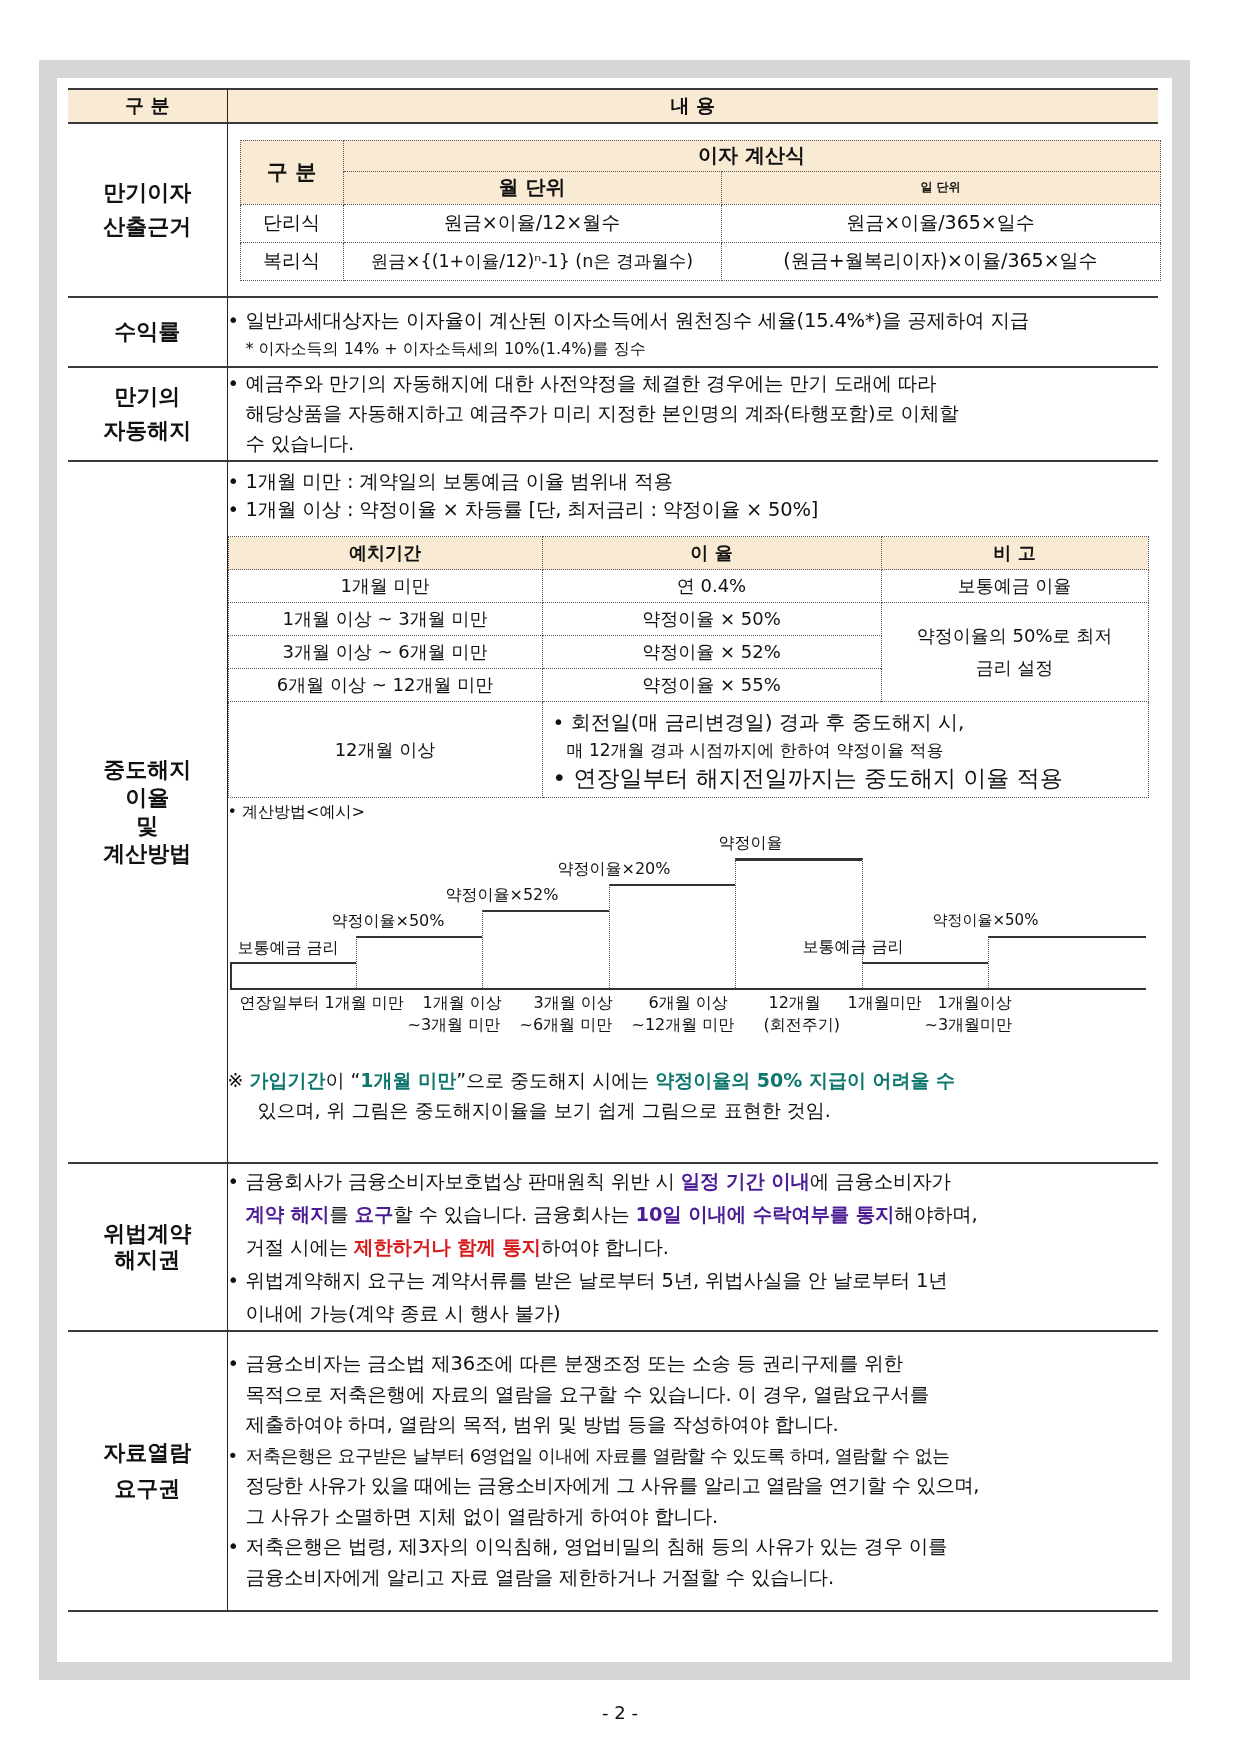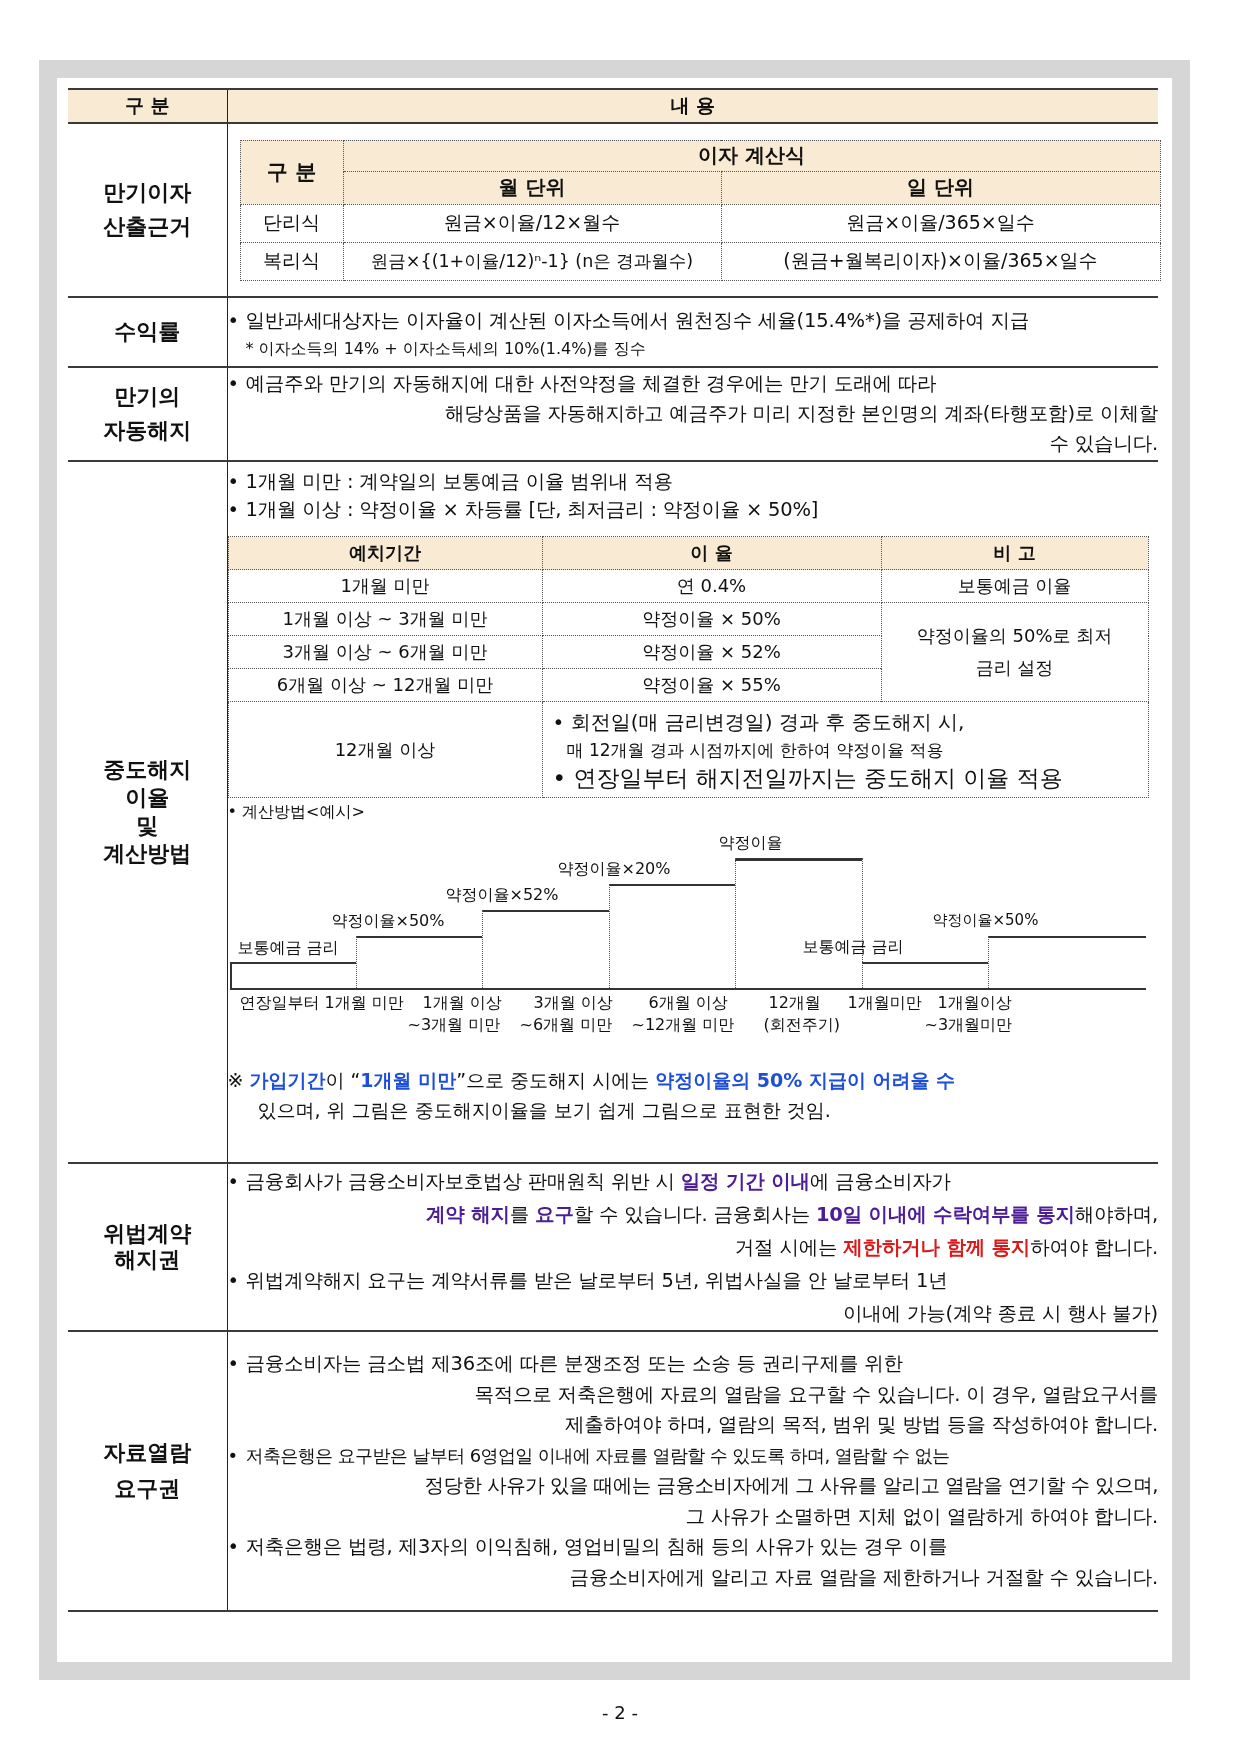--- a/index.html
+++ b/index.html
@@ -8,26 +8,26 @@
   .paper { position:absolute; left:57px; top:78px; width:1115px; height:1584px; background:#ffffff; }
   .main-table { position:absolute; left:68px; top:88px; width:1090px; border-collapse:collapse; table-layout:fixed; }
   .main-table td, .main-table th { padding:0; vertical-align:middle; }
   .main-table tr.row { border-bottom:2px solid #3a3a3a; }
   .main-table tr.head { border-top:2px solid #3a3a3a; border-bottom:2px solid #3a3a3a; background:#f9ead3; }
   .main-table tr.head th { height:32px; font-size:19px; font-weight:bold; text-align:center; }
   .label { width:159px; border-right:1.5px solid #222; text-align:center; font-weight:bold; font-size:22px; line-height:34px; }
   .content { padding:0 0 0 12px; }
   .bul { font-size:19.5px; line-height:33px; letter-spacing:-0.2px; }
   .bul .dot { display:inline-block; width:18px; }
-  .ind { padding-left:18px;text-align:right; }
+  .ind { padding-left:18px; }
   .note { font-size:16px; line-height:24px; padding-left:18px; }
   .sub { border-collapse:collapse; table-layout:fixed; font-size:19px; }
   .sub td, .sub th { border:1px dotted #555; text-align:center; height:32px; font-weight:normal; }
   .sub th { background:#f9ead3; font-weight:bold; }
-  .red { color:#1d4ed8; font-weight:bold; }
+  .red { color:#0f766e; font-weight:bold; }
   .blue { color:#4c1d95; font-weight:bold; }
   .redb { color:#d91a1a; font-weight:bold; }
   .diagram { position:relative; width:960px; height:260px; }
   .dl { position:absolute; background:#333; }
   .dv { position:absolute; border-left:1px dotted #555; width:0; }
   .dtxt { position:absolute; font-size:16px; white-space:nowrap; }
   .pageno { position:absolute; top:1702px; left:0; width:1240px; text-align:center; font-size:18px; }
 </style>
 </head>
 <body>
@@ -58,21 +58,21 @@
               <col style="width:378px">
               <col style="width:439px">
             </colgroup>
         <tbody>
               <tr>
           <th rowspan="2" style="font-size:21px">구 분</th>
           <th colspan="2" style="height:30px;font-size:20px">이자 계산식</th>
         </tr>
         <tr>
           <th style="font-size:20px">월 단위</th>
-          <th style="font-size:20px">일 단위</th>
+          <th style="font-size:12px">일 단위</th>
         </tr>
         <tr style="height:38px">
           <td>단리식</td>
           <td>원금×이율/12×월수</td>
           <td>원금×이율/365×일수</td>
         </tr>
         <tr style="height:38px">
           <td>복리식</td>
           <td style="font-size:17.5px">원금×{(1+이율/12)ⁿ-1}   (n은 경과월수)</td>
           <td>(원금+월복리이자)×이율/365×일수</td>

